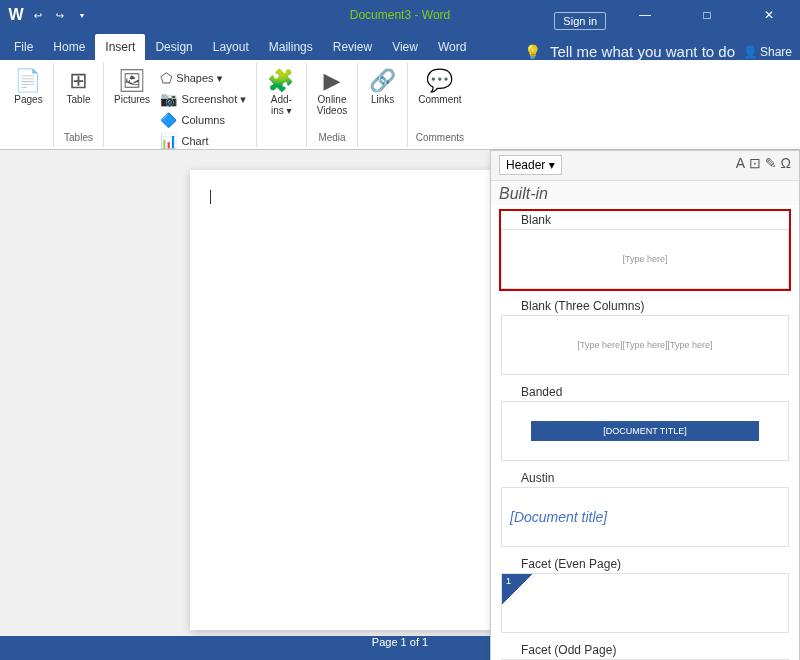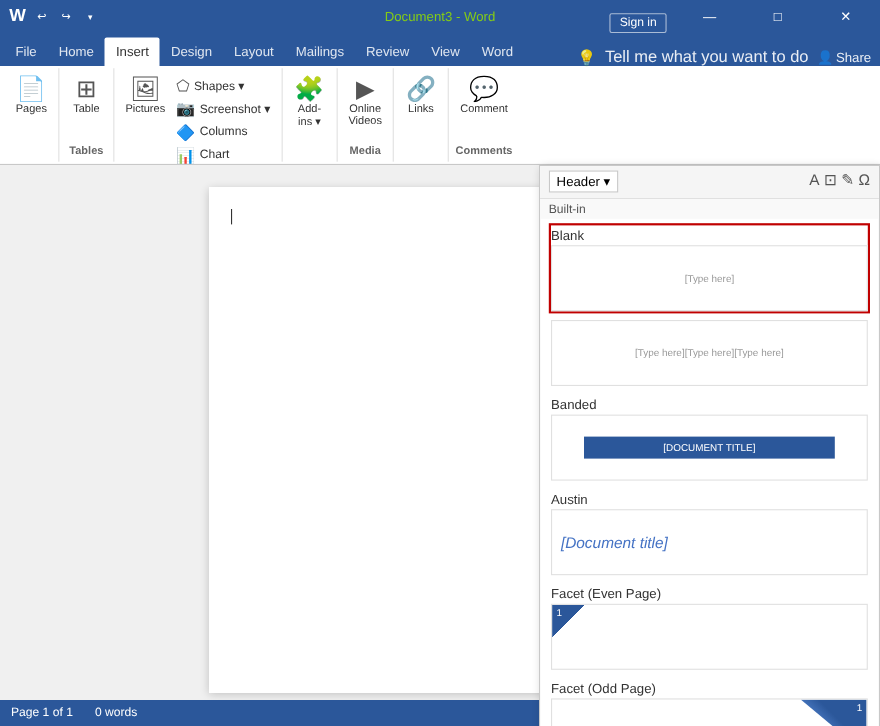--- a/index.html
+++ b/index.html
@@ -57,21 +57,21 @@
     .ribbon-group {
       display: flex;
       flex-direction: column;
       align-items: center;
       padding: 2px 6px;
       border-right: 1px solid #e0e0e0;
       min-width: 50px;
     }
     .ribbon-group:last-child { border-right: none; }
     .ribbon-group-items { display: flex; align-items: flex-start; gap: 2px; flex: 1; padding-top: 4px; }
-    .ribbon-group-label { font-size: 10px; color: #666; padding-bottom: 2px; text-align: left; font-weight: bold; }
+    .ribbon-group-label { font-size: 10px; color: #666; padding-bottom: 2px; text-align: left; }
     .ribbon-btn {
       display: flex;
       flex-direction: column;
       align-items: center;
       padding: 2px 4px;
       cursor: pointer;
       border-radius: 2px;
       min-width: 36px;
       font-size: 10px;
       color: #333;
@@ -122,20 +122,21 @@
     
     .status-bar {
       background: #2b579a;
       color: white;
       height: 24px;
       display: flex;
       align-items: center;
       padding: 0 10px;
       font-size: 11px;
       gap: 20px;
+      flex-direction: column;
     }
 
     
     .dropdown-panel {
       position: absolute;
       right: 0;
       top: 0;
       width: 310px;
       background: white;
       border: 1px solid #c8c8c8;
@@ -149,28 +150,28 @@
       display: flex;
       align-items: flex-start;
       justify-content: space-between;
       padding: 4px 8px;
       height: 30px;
     }
     .header-left { display: flex; align-items: center; gap: 4px; }
     .header-dropdown { border: 1px solid #c8c8c8; padding: 2px 6px; font-size: 12px; background: white; cursor: pointer; display: flex; align-items: center; gap: 2px; }
     .header-icons { display: flex; gap: 4px; }
     .h-icon { font-size: 14px; color: #555; cursor: pointer; }
-    .dropdown-section-label { font-size: 11px; color: #555; padding: 4px 8px 2px; background: #f9f9f9; }
+    .dropdown-section-label { font-size: 16px; color: #555; padding: 4px 8px 2px; background: #f9f9f9; font-style: italic; }
     .header-item {
       margin: 4px 8px;
       cursor: pointer;
       border: 2px solid transparent;
     }
     .header-item.selected { border-color: #c00000; }
-    .header-item-label { font-size: 12px; font-weight: 500; color: #333; padding: 2px 0; }
+    .header-item-label { font-size: 12px; font-weight: 500; color: #333; padding: 2px 0; margin-left: 20px; }
     .header-preview {
       border: 1px solid #e0e0e0;
       height: 60px;
       background: white;
       display: flex;
       align-items: center;
       justify-content: center;
       font-size: 10px;
       color: #999;
       position: relative;
@@ -396,20 +397,21 @@
       <div class="dropdown-section-label">Built-in</div>
 
       <div class="header-item selected">
         <div class="header-item-label">Blank</div>
         <div class="header-preview">
           <span style="font-size:9px; color:#999;">[Type here]</span>
         </div>
       </div>
 
       <div class="header-item">
+        <div class="header-item-label">Blank (Three Columns)</div>
         <div class="header-preview">
           <div class="three-col-preview">
             <span>[Type here]</span>
             <span>[Type here]</span>
             <span>[Type here]</span>
           </div>
         </div>
       </div>
 
       <div class="header-item">

